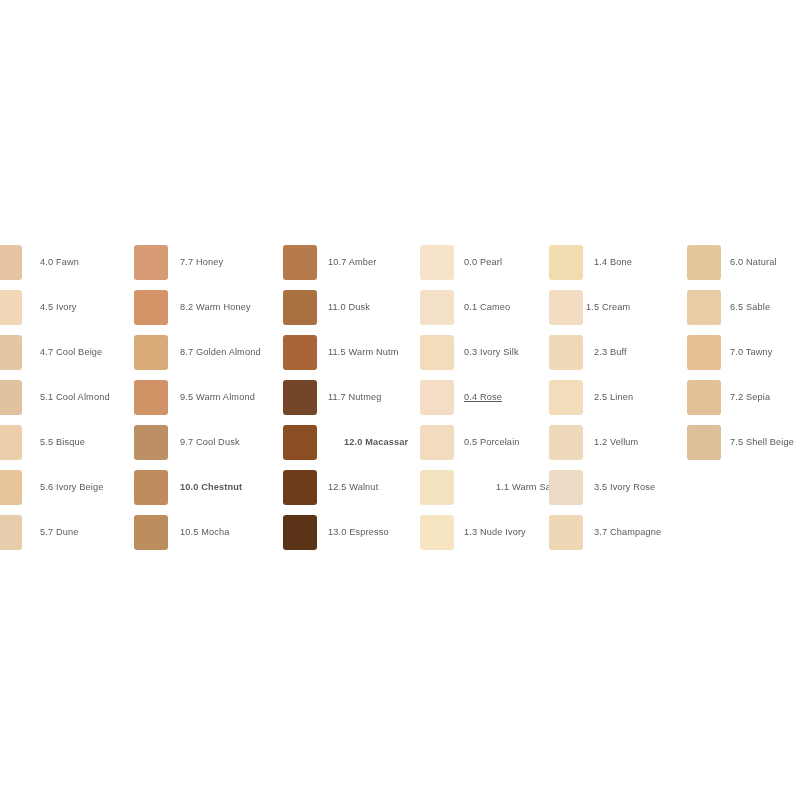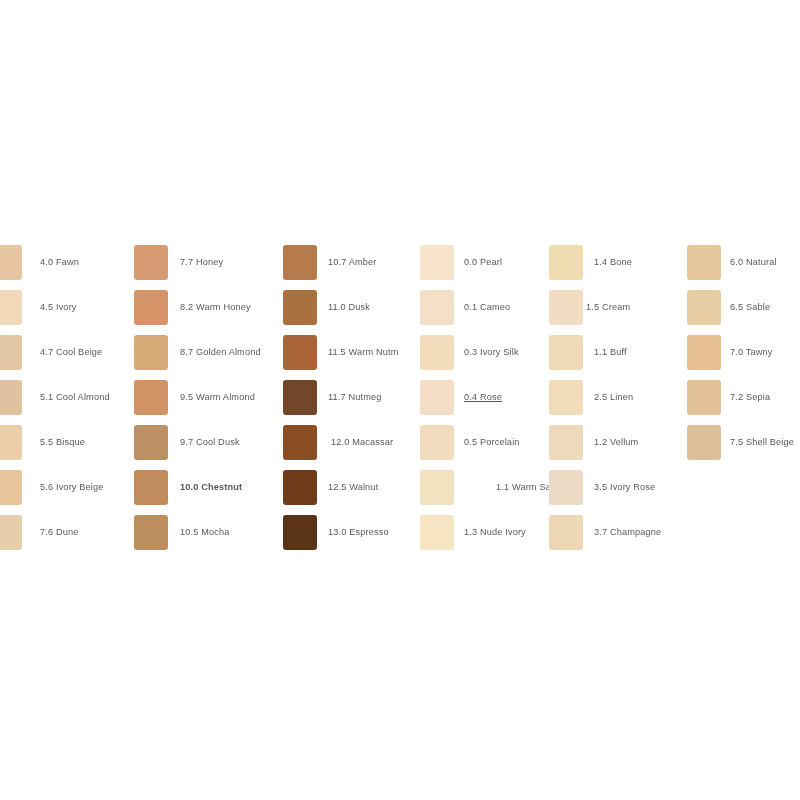--- a/index.html
+++ b/index.html
@@ -74,21 +74,21 @@
         <div class="swatch-row">
           <div class="swatch" title="5.5 Bisque" style="background: rgb(236, 206, 170);"></div>
           <div class="swatch-label" style="left: 52px; color: rgb(88, 89, 91);">5.5 Bisque</div>
         </div>
         <div class="swatch-row">
           <div class="swatch" title="5.6 Ivory Beige" style="background: rgb(232, 196, 154);"></div>
           <div class="swatch-label" style="left: 52px; color: rgb(88, 89, 91);">5.6 Ivory Beige</div>
         </div>
         <div class="swatch-row">
           <div class="swatch" title="5.7 Dune" style="background: rgb(230, 205, 171);"></div>
-          <div class="swatch-label" style="left: 52px; color: rgb(88, 89, 91);">7.6 Dune</div>
+          <div class="swatch-label" style="left: 52px; color: rgb(88, 89, 91);">5.7 Dune</div>
         </div>
       </div>
       <div class="column" style="left: 134px;">
         <div class="swatch-row">
           <div class="swatch" title="7.7 Honey" style="background: rgb(216, 156, 116);"></div>
           <div class="swatch-label" style="left: 46px; color: rgb(88, 89, 91);">7.7 Honey</div>
         </div>
         <div class="swatch-row">
           <div class="swatch" title="8.2 Warm Honey" style="background: rgb(213, 148, 104);"></div>
           <div class="swatch-label" style="left: 46px; color: rgb(88, 89, 91);">8.2 Warm Honey</div>
@@ -126,21 +126,21 @@
         <div class="swatch-row">
           <div class="swatch" title="11.5 Warm Nutm" style="background: rgb(169, 101, 55);"></div>
           <div class="swatch-label" style="left: 45px; color: rgb(88, 89, 91);">11.5 Warm Nutm</div>
         </div>
         <div class="swatch-row">
           <div class="swatch" title="11.7 Nutmeg" style="background: rgb(115, 70, 42);"></div>
           <div class="swatch-label" style="left: 45px; color: rgb(88, 89, 91);">11.7 Nutmeg</div>
         </div>
         <div class="swatch-row">
           <div class="swatch" title="12.0 Macassar" style="background: rgb(138, 78, 34);"></div>
-          <div class="swatch-label" style="left: 48px; color: rgb(88, 89, 91);">12.0 Macassar</div>
+          <div class="swatch-label" style="left: 61px; color: rgb(88, 89, 91); font-weight: bold;">12.0 Macassar</div>
         </div>
         <div class="swatch-row">
           <div class="swatch" title="12.5 Walnut" style="background: rgb(111, 60, 27);"></div>
           <div class="swatch-label" style="left: 45px; color: rgb(88, 89, 91);">12.5 Walnut</div>
         </div>
         <div class="swatch-row">
           <div class="swatch" title="13.0 Espresso" style="background: rgb(91, 52, 24);"></div>
           <div class="swatch-label" style="left: 45px; color: rgb(88, 89, 91);">13.0 Espresso</div>
         </div>
       </div>
@@ -178,21 +178,21 @@
         <div class="swatch-row">
           <div class="swatch" title="1.4 Bone" style="background: rgb(240, 220, 176);"></div>
           <div class="swatch-label" style="left: 45px; color: rgb(88, 89, 91);">1.4 Bone</div>
         </div>
         <div class="swatch-row">
           <div class="swatch" title="1.5 Cream" style="background: rgb(242, 221, 194);"></div>
           <div class="swatch-label" style="left: 37px; color: rgb(88, 89, 91); text-align: center;">1.5 Cream</div>
         </div>
         <div class="swatch-row">
           <div class="swatch" title="2.0 Buff" style="background: rgb(240, 217, 182);"></div>
-          <div class="swatch-label" style="left: 45px; color: rgb(88, 89, 91);">1.1 Buff</div>
+          <div class="swatch-label" style="left: 45px; color: rgb(88, 89, 91);">2.3 Buff</div>
         </div>
         <div class="swatch-row">
           <div class="swatch" title="2.5 Linen" style="background: rgb(242, 220, 185);"></div>
           <div class="swatch-label" style="left: 45px; color: rgb(88, 89, 91);">2.5 Linen</div>
         </div>
         <div class="swatch-row">
           <div class="swatch" title="2.7 Vellum" style="background: rgb(238, 217, 187);"></div>
           <div class="swatch-label" style="left: 45px; color: rgb(88, 89, 91);">1.2 Vellum</div>
         </div>
         <div class="swatch-row">

